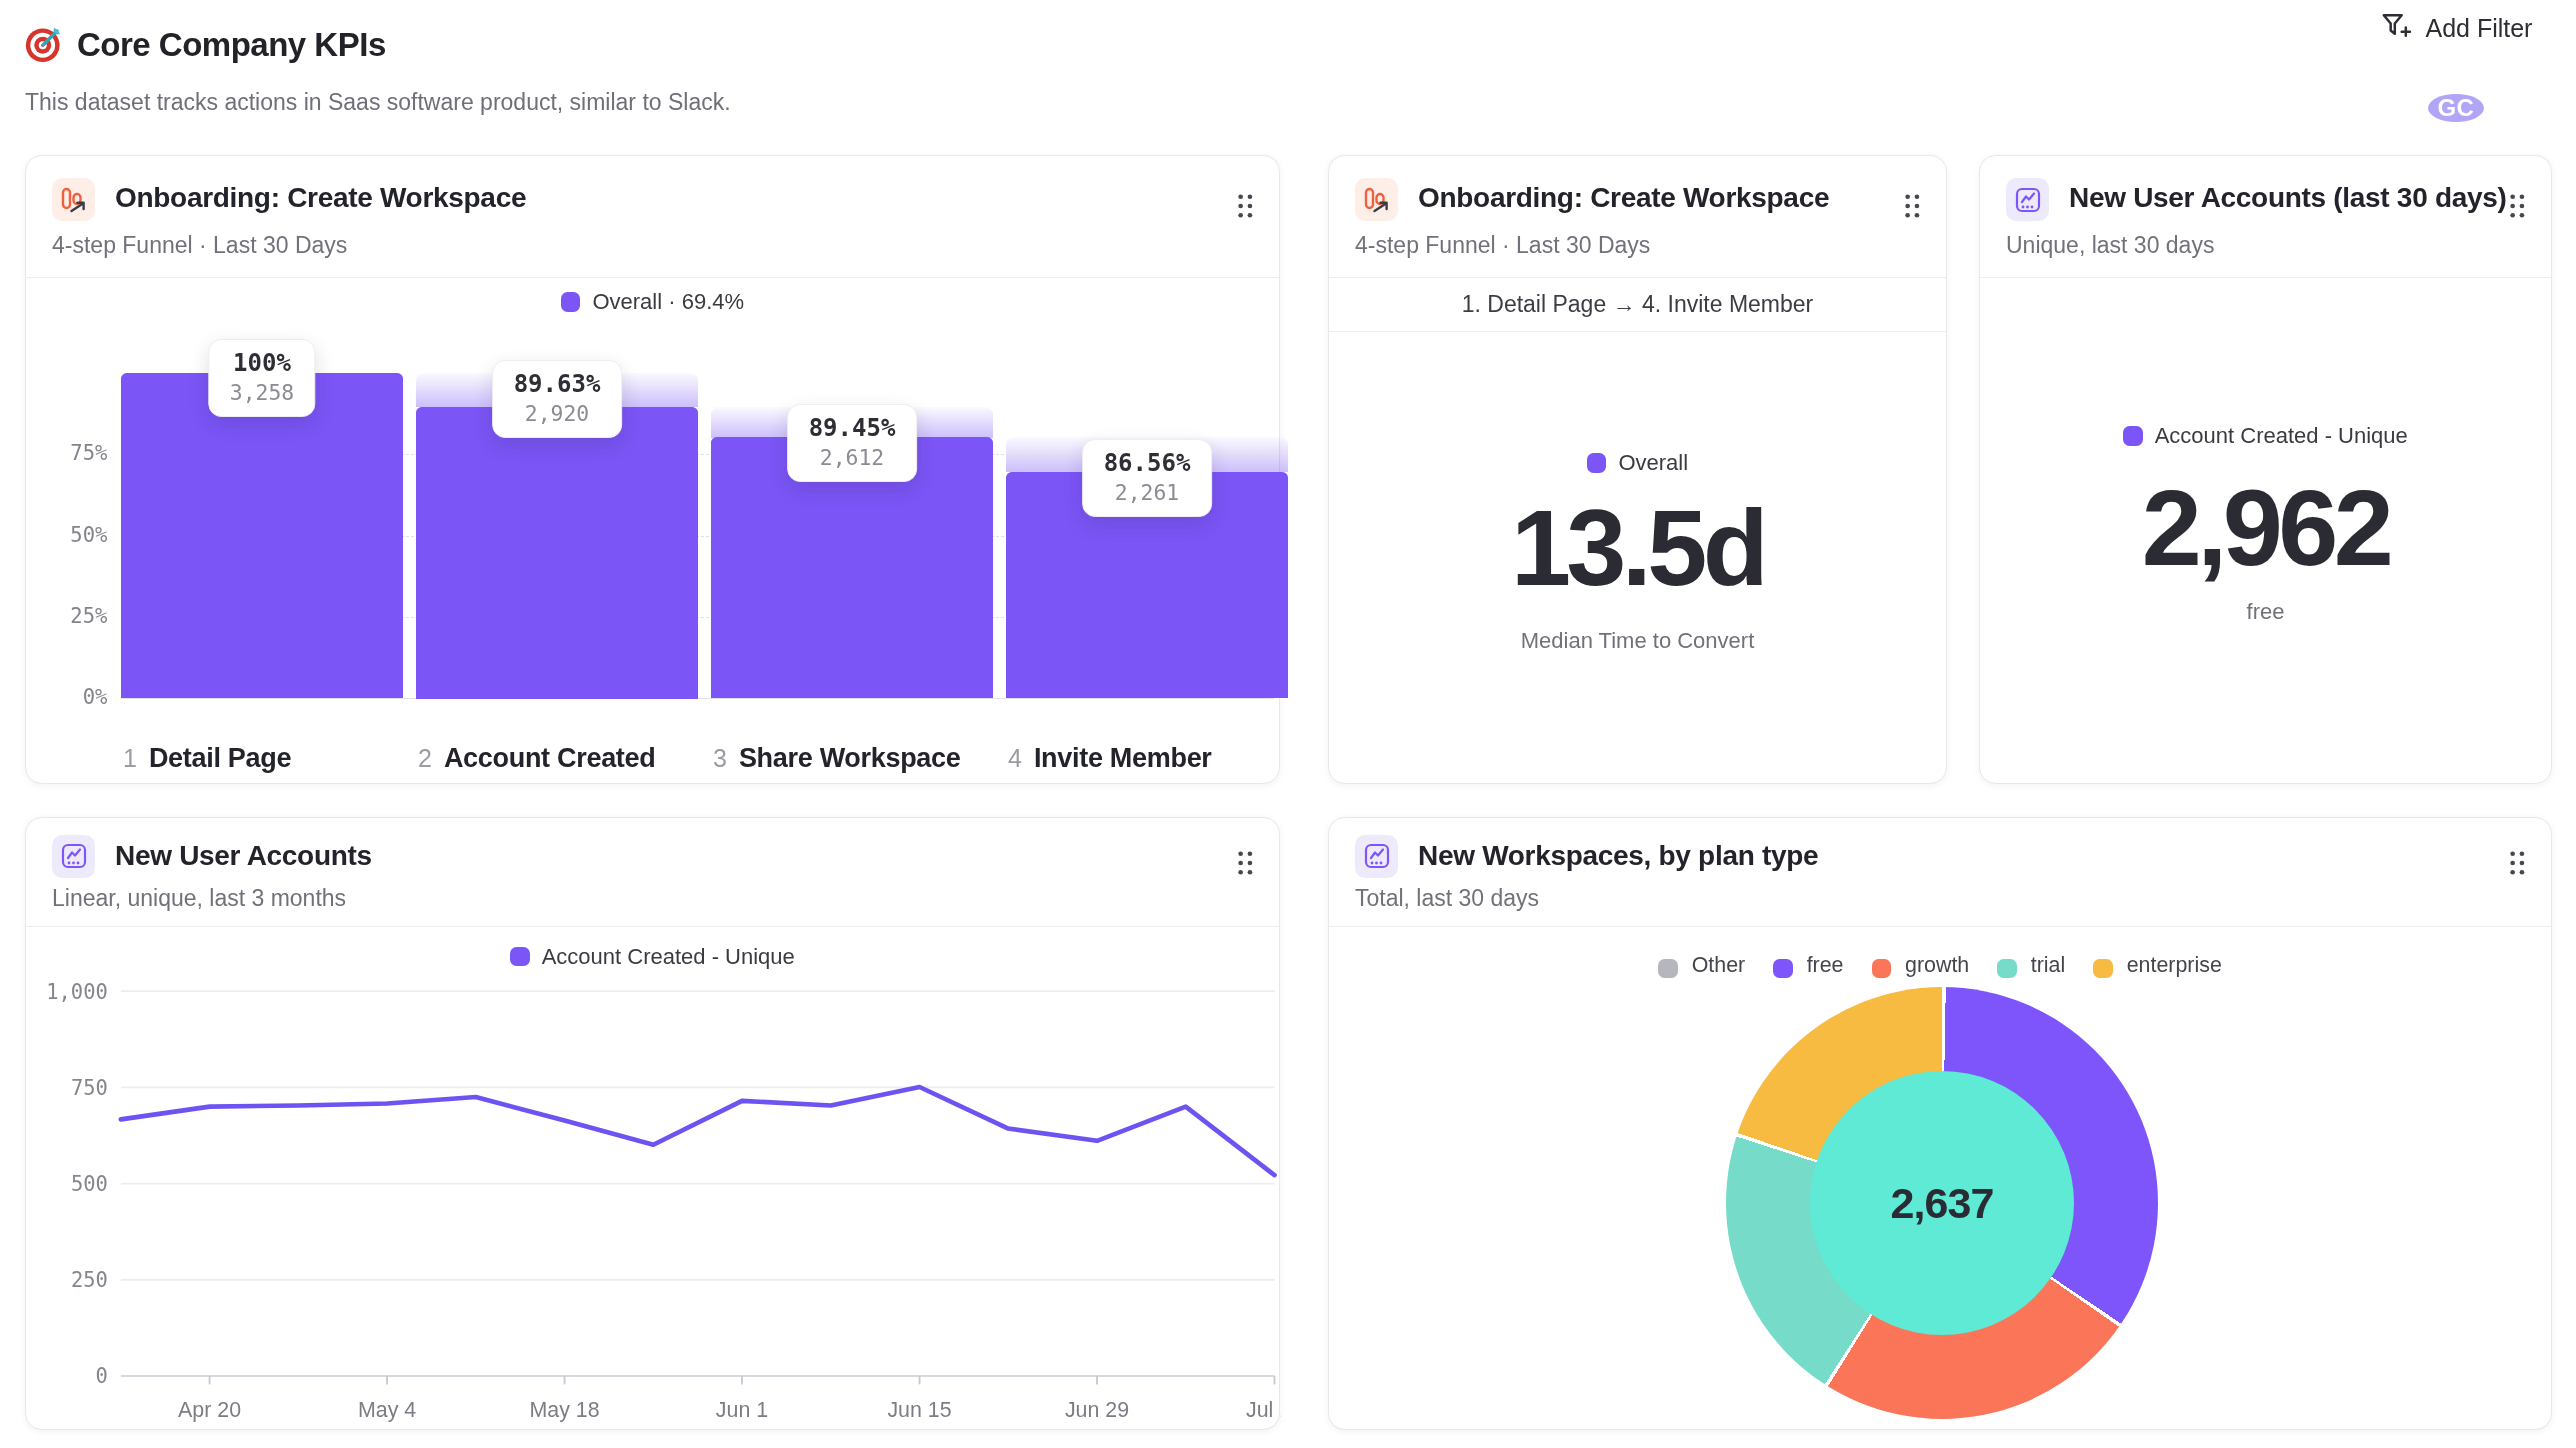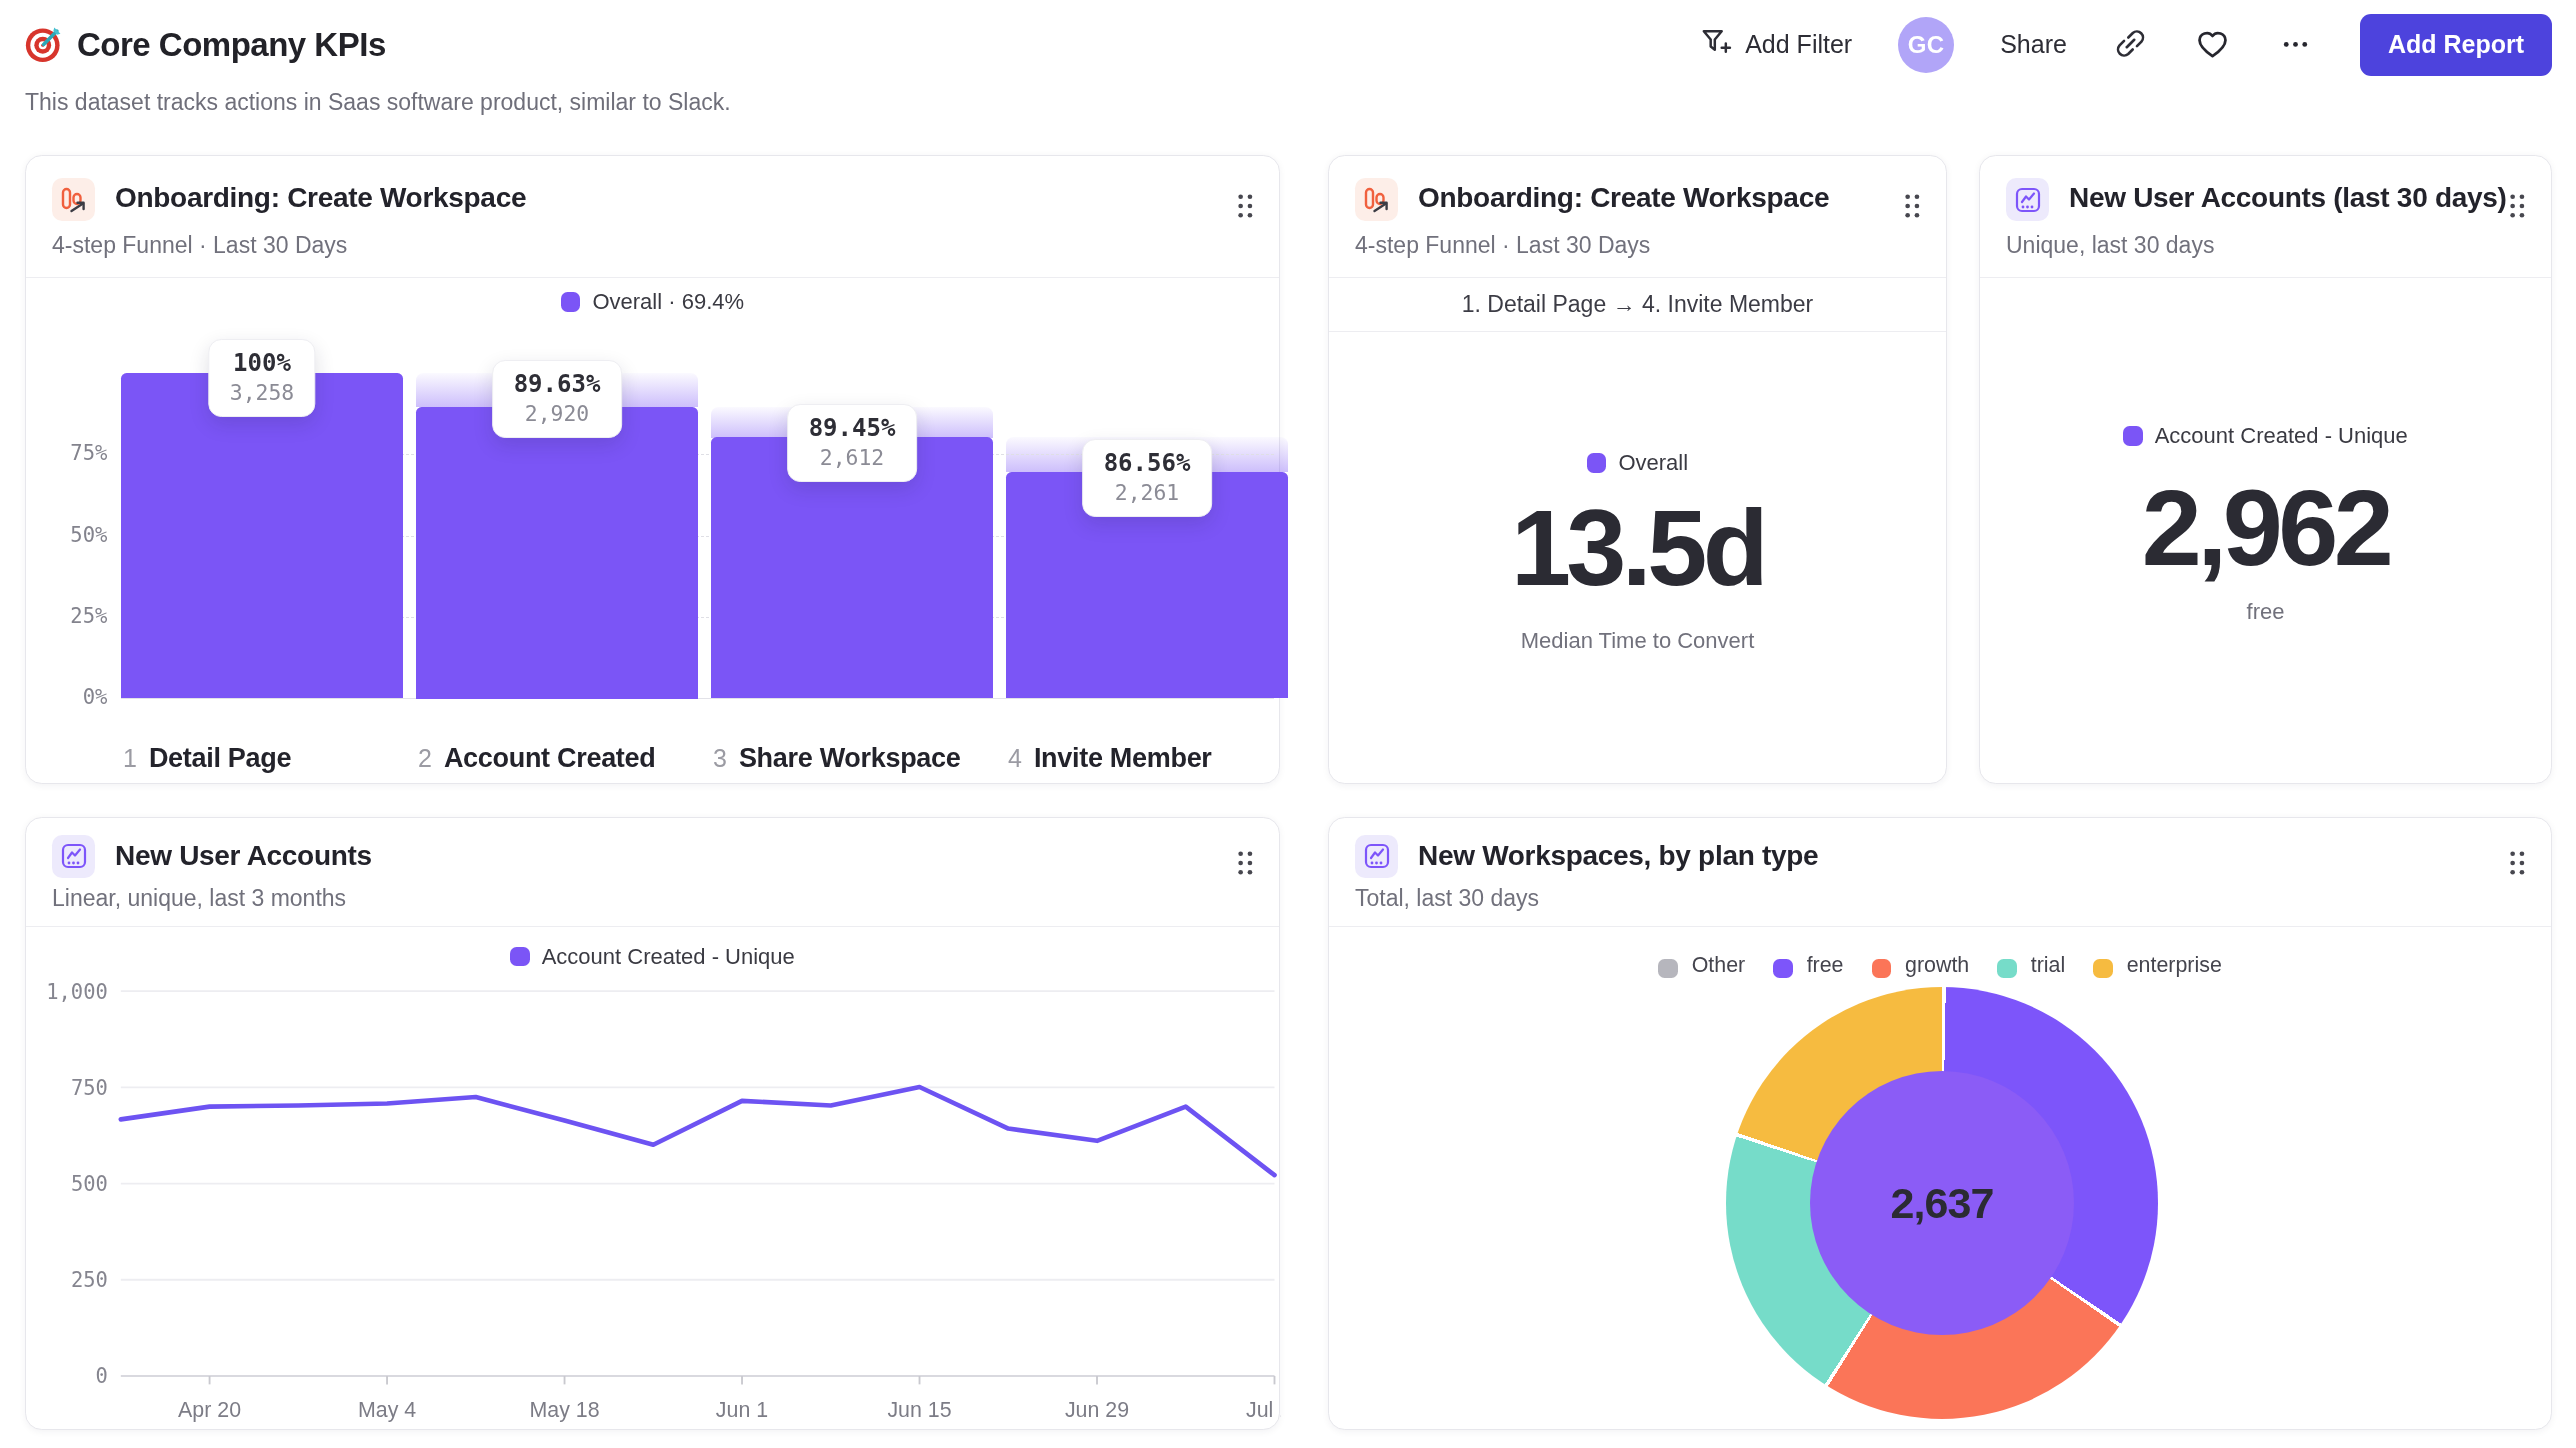--- a/index.html
+++ b/index.html
@@ -8,21 +8,21 @@
     width:2576px; height:1449px; overflow:hidden; background:#ffffff;
     font-family:"Liberation Sans", sans-serif; color:#26262e;
   }
   .page { position:relative; width:2576px; height:1449px; }
 
   
   .topbar { position:absolute; left:25px; right:24px; top:0; height:139px; }
   .title-row { position:absolute; left:0; top:24px; display:flex; align-items:center; gap:13px; }
   .title-row h1 { margin:0; font-size:33px; font-weight:700; letter-spacing:-0.5px; color:#222228; }
   .page-subtitle { position:absolute; left:0; top:89px; margin:0; font-size:23px; color:#6f6f7a; }
-  .actions { position:absolute; right:0; top:9.3px; height:71px; display:flex; align-items:center; gap:46px; }
+  .actions { position:absolute; right:0; top:9.3px; height:71px; display:flex; align-items:center; gap:46px;flex-direction:column; }
   .action { display:flex; align-items:center; gap:13px; background:none; border:none; cursor:pointer;
             font-family:inherit; font-size:25px; font-weight:500; color:#2d2d35; padding:0; }
   .iconbtn { background:none; border:none; cursor:pointer; padding:0; display:flex; align-items:center; }
   .avatar { width:56px; height:56px; border-radius:50%; background:#b1a5f8; color:#fff;
             font-size:24px; font-weight:600; display:flex; align-items:center; justify-content:center;
             letter-spacing:0.5px; cursor:pointer; }
   .primary { background:#4d43dd; color:#fff; border:none; border-radius:11px; cursor:pointer;
              font-family:inherit; font-size:25px; font-weight:600; padding:16.7px 28px; }
 
   
@@ -92,21 +92,21 @@
   .line-plot { position:absolute; left:0; top:0; }
 
   
   .donut-wrap { position:absolute; left:0; top:109px; right:0; bottom:0; }
   .donut-legend { position:absolute; left:0; right:0; top:26px; display:flex; justify-content:center;
                   gap:28px; font-size:21.4px; color:#45454e; }
   .donut-legend .item { display:flex; align-items:flex-end; gap:14px; }
   .donut-legend .sw { width:19.5px; height:19.5px; border-radius:6.5px; }
   .donut { position:absolute; left:397px; top:60px; width:432px; height:432px; border-radius:50%; }
   .donut-hole { position:absolute; left:481px; top:144px; width:264px; height:264px; border-radius:50%;
-                background:#8b5cf6; display:flex; align-items:center; justify-content:center; }
+                background:#5eead4; display:flex; align-items:center; justify-content:center; }
   .donut-total { font-size:43px; font-weight:700; color:#2b2b33; letter-spacing:-0.9px; }
 </style>
 </head>
 <body>
 
 <div class="page">
 
   <header class="topbar">
     <div class="title-row">
       <span>

